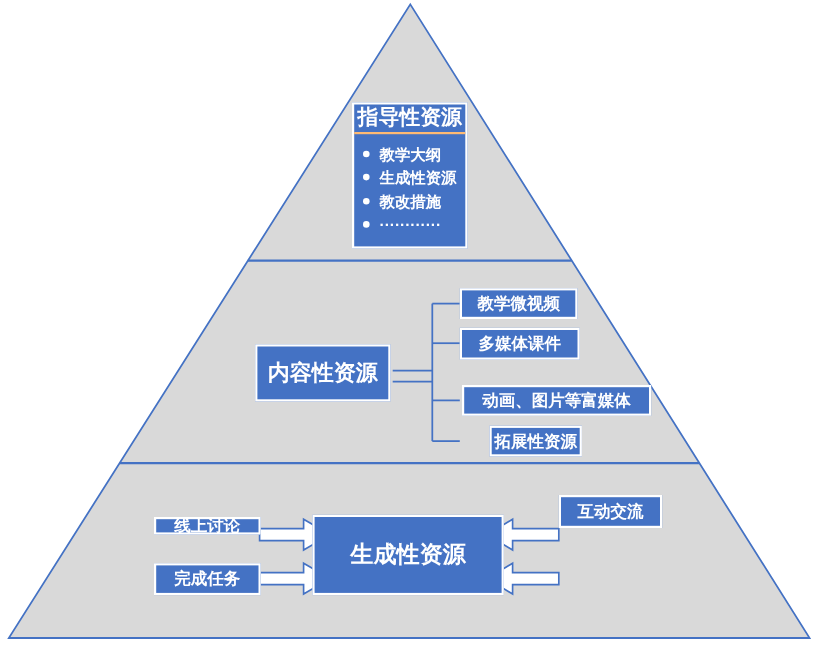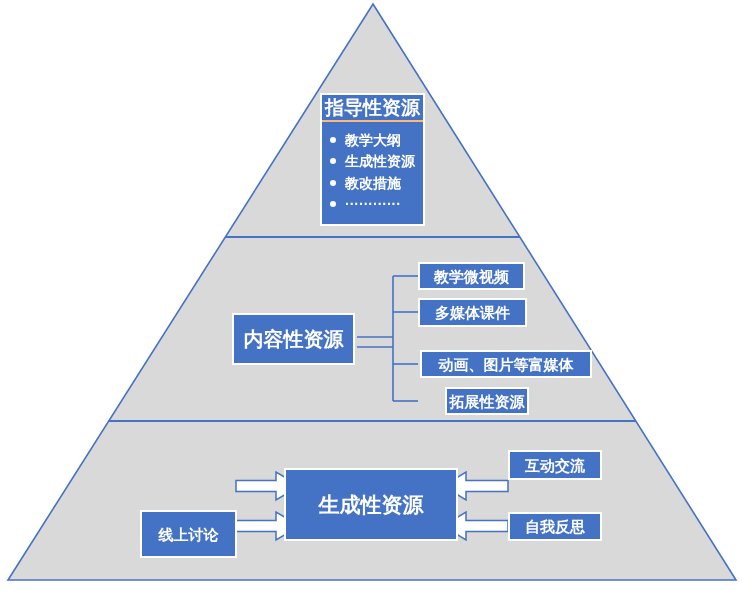--- a/index.html
+++ b/index.html
@@ -82,21 +82,21 @@
   .child-box-1 { left: 418px; top: 262px; width: 107px; height: 28px; }
   .child-box-2 { left: 418px; top: 298px; width: 109px; height: 29px; }
   .child-box-3 { left: 420px; top: 350px; width: 172px; height: 28px; }
   .child-box-4 { left: 418px; top: 387px; width: 84px; height: 28px; margin-left: 27px; }
   .gen-box {
     left: 284px; top: 468px;
     width: 174px; height: 73px;
     font-size: 21px;
   }
   .small-box { font-size: 15px; }
-  .small-box-tl { left: 140px; top: 470px; width: 97px; height: 48px; margin-top: 40px; }
+  .small-box-tl { left: 140px; top: 470px; width: 97px; height: 16px; }
   .small-box-bl { left: 140px; top: 512px; width: 97px; height: 29px; }
   .small-box-tr { left: 508px; top: 450px; width: 94px; height: 30px; }
   .small-box-br { left: 508px; top: 512px; width: 94px; height: 29px; }
 </style>
 </head>
 <body>
 
 <div class="canvas">
 
   <svg class="layer-svg" width="742" height="591" viewBox="0 0 742 591">
@@ -149,16 +149,16 @@
   <div class="box middle-box">内容性资源</div>
 
   <div class="box child-box child-box-1">教学微视频</div>
   <div class="box child-box child-box-2">多媒体课件</div>
   <div class="box child-box child-box-3">动画、图片等富媒体</div>
   <div class="box child-box child-box-4">拓展性资源</div>
 
   <div class="box gen-box">生成性资源</div>
 
   <div class="box small-box small-box-tl">线上讨论</div>
+  <div class="box small-box small-box-bl">完成任务</div>
   <div class="box small-box small-box-tr">互动交流</div>
-  <div class="box small-box small-box-br">自我反思</div>
 
 </div>
 
 </body></html>

